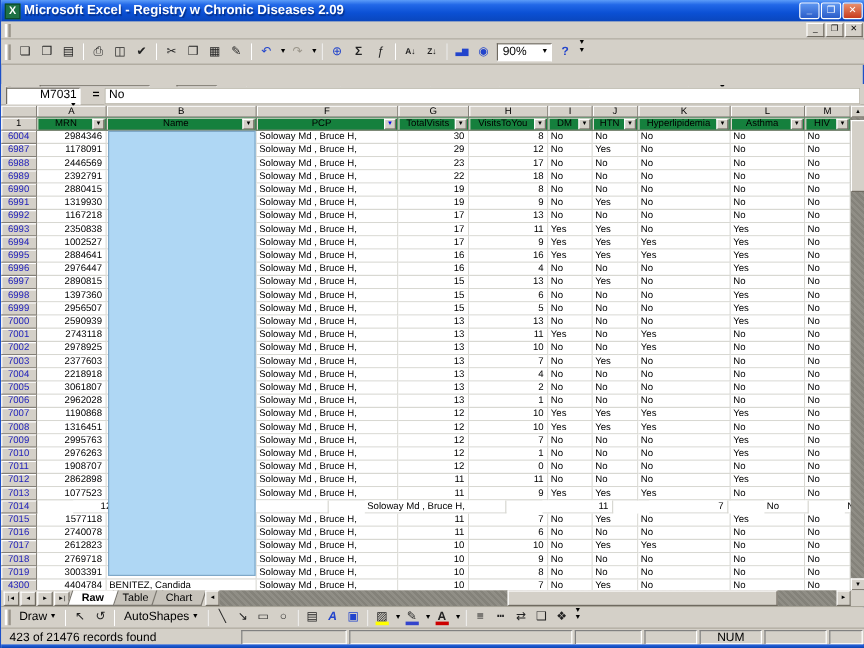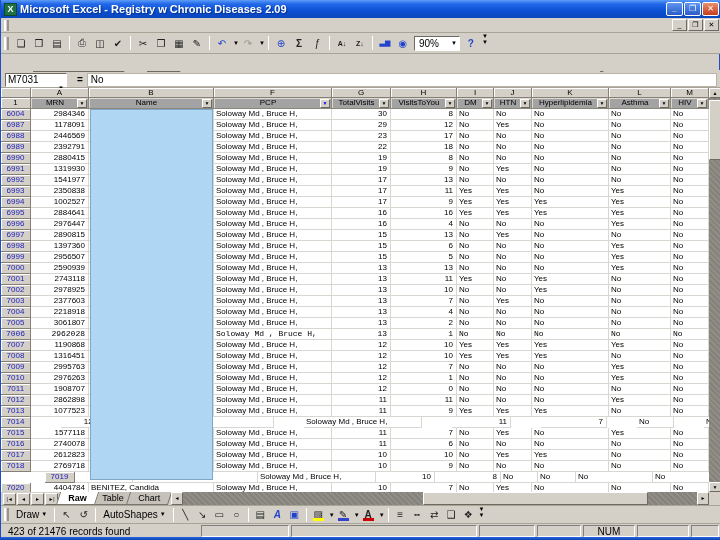--- a/index.html
+++ b/index.html
@@ -58,21 +58,21 @@
   .font-combo { width:92px; margin:0 1px; }
   .size-combo { width:34px; margin:0 1px; }
   .labelbtn { font-size:10px; padding:0 4px; height:15px; line-height:15px; display:flex; align-items:center; }
   .helpbtn { font-weight:bold; color:#2244CC; }
   .more-chevron { font-size:6px; color:#000; padding:0 2px; align-self:flex-start; }
 
   
   .formulabar { position:absolute; left:0; top:72px; width:720px; height:16px; background:#D4D0C8;
     border-bottom:1px solid #A8A498; display:flex; align-items:center; font-size:10px; }
   .namebox { width:62px; height:14px; background:#fff; border:1px solid; border-color:#6F6A60 #fff #fff #6F6A60;
-    margin-left:4px; display:flex; align-items:flex-start; padding:0 2px;flex-direction:column; }
+    margin-left:4px; display:flex; align-items:flex-end; padding:0 2px;flex-direction:column; }
   .namebox .dd { margin-left:auto; }
   .fx-eq { font-weight:bold; padding:0 4px 0 10px; color:#000; }
   .formula-field { flex:1; height:14px; background:#fff; border:1px solid #B8B4A8; margin-right:4px;
     padding:0 3px; line-height:12px; }
 
   
   .grid { position:absolute; left:0; top:88px; width:720px; height:404px; background:#fff; overflow:hidden; }
   .grid-rows { position:absolute; left:0; top:0; width:708px; }
   .xl-row { display:grid; }
   .xl-row.letters { height:10px; }
@@ -80,21 +80,21 @@
   .xl-row.datarow { height:11px; }
   .xl-row.partial { height:9px; overflow:hidden; }
   .hcell { background:#D4D0C8; border-right:1px solid #848078; border-bottom:1px solid #848078;
     box-shadow:inset 1px 1px 0 #FFFFFF; font-size:8px; line-height:9px; text-align:center; color:#000; }
   .gutter { background:#D4D0C8; border-right:1px solid #848078; border-bottom:1px solid #848078;
     box-shadow:inset 1px 1px 0 #FFFFFF; font-size:8px; line-height:10px; text-align:center; }
   .gutter.filtered { color:#2222BB; }
   .cell { background:#fff; border-right:1px solid #D8D8D2; border-bottom:1px solid #D8D8D2;
     font-size:8px; line-height:10px; color:#000; padding:0 2px; white-space:nowrap; overflow:hidden; }
   .cell.num { text-align:right; padding-right:3px; }
-  .tblhead { position:relative; background:#a3a3a3; border-right:1px solid #8a867c; border-bottom:1px solid #8a867c;
+  .tblhead { position:relative; background:#15803d; border-right:1px solid #8a867c; border-bottom:1px solid #8a867c;
     box-shadow:inset 1px 1px 0 #DEDAD0; font-size:8px; line-height:10px; text-align:center; color:#000;
     padding:0 11px 0 2px; white-space:nowrap; overflow:hidden; }
   .filterbtn { position:absolute; right:1px; top:1px; width:10px; height:9px; background:#D4D0C8;
     border:1px solid; border-color:#fff #6F6A60 #6F6A60 #fff; font-size:5px; line-height:7px;
     text-align:center; color:#000; }
   .filterbtn.active { color:#0000EE; }
   .name-mask { position:absolute; left:89px; top:21px; width:123px; height:371px;
     background:#AFD7F4; border:1px solid #7FA8C8; z-index:5; }
 
   
@@ -347,21 +347,21 @@
           <div class="cell num">19</div>
           <div class="cell num">9</div>
           <div class="cell">No</div>
           <div class="cell">Yes</div>
           <div class="cell">No</div>
           <div class="cell">No</div>
           <div class="cell">No</div>
         </div>
         <div class="xl-row datarow" style="grid-template-columns: 30px 58px 125px 118px 59px 66px 37px 38px 77px 62px 38px;">
           <div class="gutter filtered">6992</div>
-          <div class="cell num">1541977</div>
+          <div class="cell num">1167218</div>
           <div class="cell"></div>
           <div class="cell">Soloway Md , Bruce H,</div>
           <div class="cell num">17</div>
           <div class="cell num">13</div>
           <div class="cell">No</div>
           <div class="cell">No</div>
           <div class="cell">No</div>
           <div class="cell">No</div>
           <div class="cell">No</div>
         </div>
@@ -527,21 +527,21 @@
           <div class="cell"></div>
           <div class="cell">Soloway Md , Bruce H,</div>
           <div class="cell num">13</div>
           <div class="cell num">2</div>
           <div class="cell">No</div>
           <div class="cell">No</div>
           <div class="cell">No</div>
           <div class="cell">No</div>
           <div class="cell">No</div>
         </div>
-        <div class="xl-row datarow" style="grid-template-columns: 30px 58px 125px 118px 59px 66px 37px 38px 77px 62px 38px; font-family: Liberation Mono, monospace;">
+        <div class="xl-row datarow" style="grid-template-columns: 30px 58px 125px 118px 59px 66px 37px 38px 77px 62px 38px;">
           <div class="gutter filtered">7006</div>
           <div class="cell num">2962028</div>
           <div class="cell"></div>
           <div class="cell">Soloway Md , Bruce H,</div>
           <div class="cell num">13</div>
           <div class="cell num">1</div>
           <div class="cell">No</div>
           <div class="cell">No</div>
           <div class="cell">No</div>
           <div class="cell">No</div>
@@ -696,35 +696,35 @@
           <div class="cell"></div>
           <div class="cell">Soloway Md , Bruce H,</div>
           <div class="cell num">10</div>
           <div class="cell num">9</div>
           <div class="cell">No</div>
           <div class="cell">No</div>
           <div class="cell">No</div>
           <div class="cell">No</div>
           <div class="cell">No</div>
         </div>
-        <div class="xl-row datarow" style="grid-template-columns: 30px 58px 125px 118px 59px 66px 37px 38px 77px 62px 38px; padding-left: 44px;">
+        <div class="xl-row datarow" style="grid-template-columns: 30px 58px 125px 118px 59px 66px 37px 38px 77px 62px 38px;">
           <div class="gutter filtered">7019</div>
           <div class="cell num">3003391</div>
           <div class="cell"></div>
           <div class="cell">Soloway Md , Bruce H,</div>
           <div class="cell num">10</div>
           <div class="cell num">8</div>
           <div class="cell">No</div>
           <div class="cell">No</div>
           <div class="cell">No</div>
           <div class="cell">No</div>
           <div class="cell">No</div>
         </div>
         <div class="xl-row partial" style="grid-template-columns: 30px 58px 125px 118px 59px 66px 37px 38px 77px 62px 38px;">
-          <div class="gutter filtered">7020</div>
+          <div class="gutter filtered">4300</div>
           <div class="cell num">4404784</div>
           <div class="cell">BENITEZ, Candida</div>
           <div class="cell">Soloway Md , Bruce H,</div>
           <div class="cell num">10</div>
           <div class="cell num">7</div>
           <div class="cell">No</div>
           <div class="cell">Yes</div>
           <div class="cell">No</div>
           <div class="cell">No</div>
           <div class="cell">No</div>

